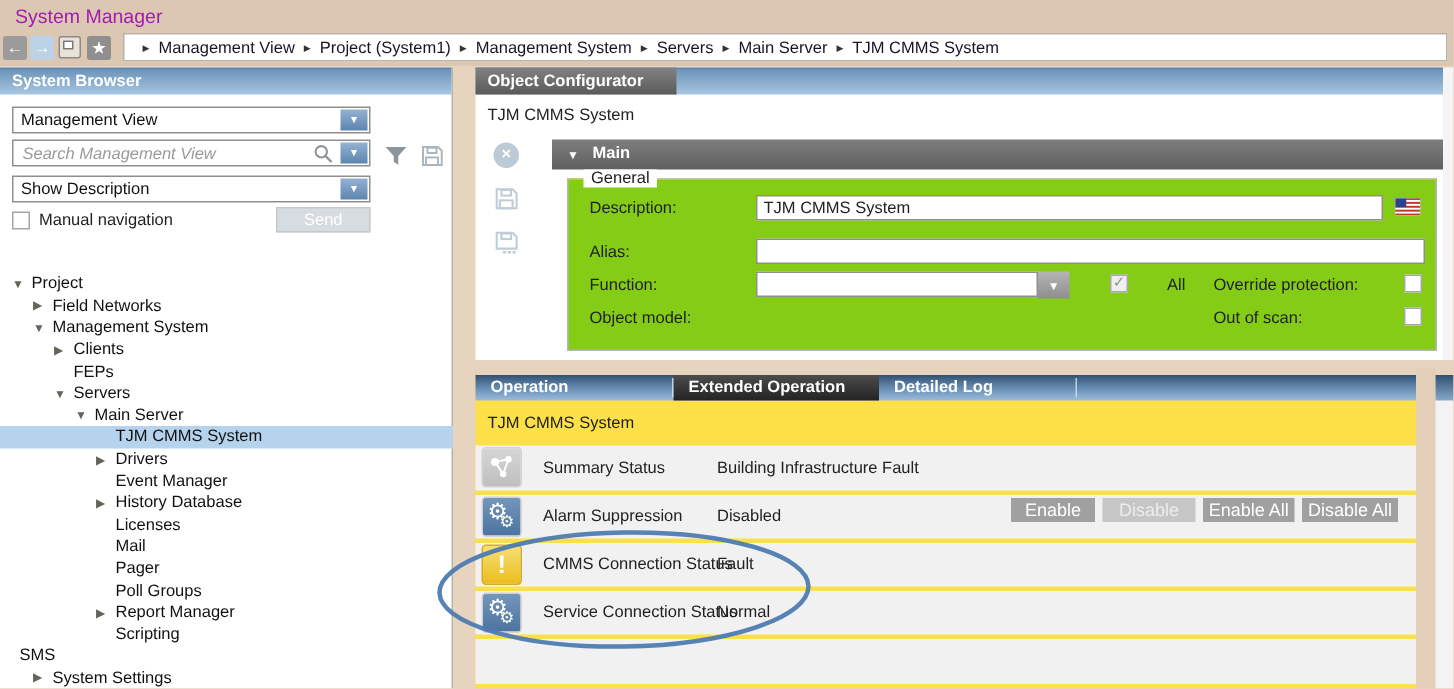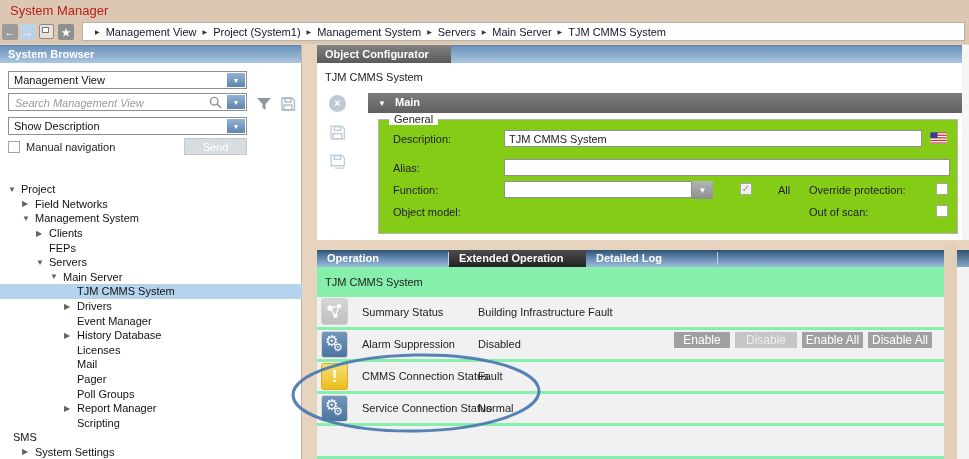--- a/index.html
+++ b/index.html
@@ -7,21 +7,21 @@
     width:969px;height:459px;overflow:hidden;position:relative;
     background:#e6d4bf;
     font-family:"Liberation Sans",sans-serif;
     font-size:11px;color:#1e1e1e;
     -webkit-font-smoothing:antialiased;
   }
   .abs{position:absolute;}
 
   
   .titlebar{left:0;top:0;width:969px;height:21px;background:#dcc8b2;}
-  .titlebar .t{position:absolute;left:10px;top:3px;font-size:13px;color:#b91c1c;}
+  .titlebar .t{position:absolute;left:10px;top:3px;font-size:13px;color:#a21caf;}
   .navband{left:0;top:21px;width:969px;height:23px;background:#dcc8b2;}
   .navbtn{position:absolute;top:3px;width:16px;height:16px;border-radius:2px;
     display:flex;align-items:center;justify-content:center;color:#fff;font-size:11px;font-weight:bold;}
   .nb-back{left:2px;background:#9b9b9b;}
   .nb-fwd{left:20px;background:#bcd3e6;}
   .nb-win{left:39px;background:#e9e3d7;border:1px solid #8a8a8a;width:13px;height:13px;border-radius:2px;}
   .nb-win .pane{position:absolute;left:2px;top:2px;width:5px;height:4px;border:1px solid #777;background:#fff;}
   .nb-star{left:58px;background:#8f8f8f;font-size:10px;}
   .bcbox{position:absolute;left:82px;top:1px;width:883px;height:19px;background:#ffffff;border:1px solid #b9b2a6;
     display:flex;align-items:center;padding-left:6px;box-sizing:border-box;}
@@ -73,21 +73,21 @@
   .flabel{position:absolute;font-size:11px;color:#222;}
   .finput{position:absolute;height:17px;border:1px solid #8f8f8f;background:#fff;box-sizing:border-box;
     font-family:"Liberation Sans",sans-serif;font-size:11px;padding:0 4px;outline:none;color:#222;}
   .finput.ro{background:#e9e9e9;color:#333;}
   .func-dd{position:absolute;left:313px;top:61px;width:21px;height:18px;
     background:linear-gradient(180deg,#b5b5b5,#8e8e8e);display:flex;align-items:center;justify-content:center;color:#fff;font-size:8px;}
   .gb-chk{position:absolute;width:12px;height:12px;border:1px solid #a8a8a8;background:#fff;box-sizing:border-box;}
   .gb-chk.checked{background:#efefef;color:#909090;font-size:10px;line-height:10px;text-align:center;}
 
   
-  .op-panel{left:317px;top:250px;width:627px;height:209px;background:#86efac;}
+  .op-panel{left:317px;top:250px;width:627px;height:209px;background:#fde047;}
   .tabbar{position:absolute;left:0;top:0;width:627px;height:17px;display:flex;
     background:linear-gradient(180deg,#31506f 0%,#5b80a6 40%,#85a9cb 80%,#9dbbd8 100%);}
   .tab{height:17px;line-height:17px;padding-left:10px;box-sizing:border-box;color:#fff;font-weight:bold;font-size:11px;white-space:nowrap;}
   .tab.selected{background:linear-gradient(180deg,#4c4c4c,#232323);}
   .tabsep{width:1px;height:13px;margin-top:2px;background:#d7e4f0;opacity:.8;}
   .op-name{position:absolute;left:8px;top:26px;font-size:11px;color:#222;}
   .band{position:absolute;left:0;width:627px;background:#f1f1f1;}
   .row-icon{position:absolute;left:4px;width:27px;height:27px;border-radius:3px;border:1px solid #d2d2d2;box-sizing:border-box;overflow:hidden;}
   .ic-gray{background:linear-gradient(180deg,#d6d6d6,#bfbfbf);}
   .ic-blue{background:linear-gradient(180deg,#7396bc,#4c749f);}

